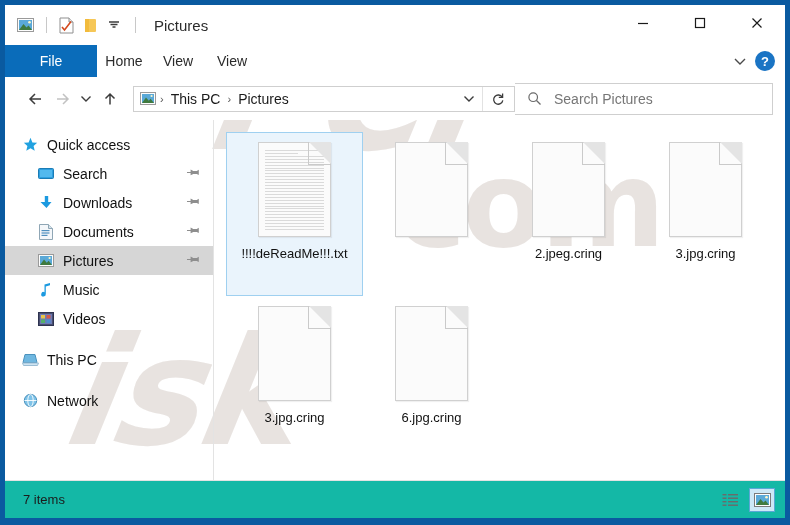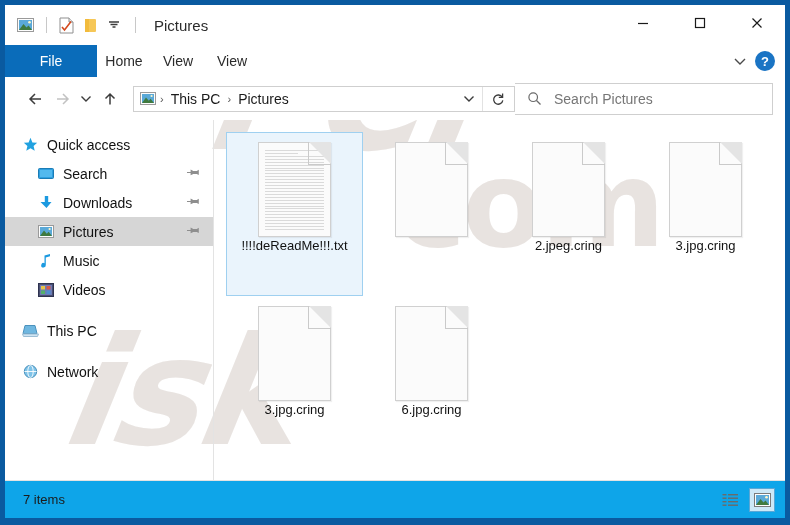--- a/index.html
+++ b/index.html
@@ -262,33 +262,34 @@
     flex-direction: column;
     justify-content: space-between;
   }
   .doc-lines i {
     display: block;
     height: 1px;
     background: #dadada;
   }
   .doc-lines i.short { margin-right: 26px; }
   .file-label {
+    margin-top: 8px;
     width: 124px;
     text-align: center;
     font-size: 13px;
     color: #111111;
     line-height: 17px;
     word-break: break-all;
   }
 
   
   #statusbar {
     position: relative; z-index: 5;
     height: 38px;
-    background: #0ea5e9;
+    background: #14b8a6;
     border-top: 1px solid #e3e3e3;
     display: flex;
     align-items: center;
     padding: 0 10px 0 18px;
     flex: 0 0 auto;
   }
   #itemcount { font-size: 13px; color: #1b1b1b; }
   .view-btns { margin-left: auto; display: flex; align-items: center; gap: 6px; }
   .view-btn {
     width: 26px; height: 24px;
@@ -485,20 +486,38 @@
         </span>
         <span class="nav-label">Downloads</span>
         <span class="pin">
           <svg width="12" height="12" viewBox="0 0 12 12">
               <path d="M7.5 0.8 L11.2 4.5 L9 5.2 L6.6 7.6 L5.6 10.5 L1.5 6.4 L4.4 5.4 L6.8 3 Z" fill="#8e8e8e"></path>
               <path d="M5.2 6.8 L1 11" stroke="#8e8e8e" stroke-width="1"></path>
             </svg>
         </span>
       </div>
 
+      <div class="nav-item indent">
+        <span class="nav-ico">
+          <svg width="14" height="16" viewBox="0 0 14 16">
+            <path d="M0.5 0.5 h9 l4 4 v11 h-13 z" fill="#f4f7fa" stroke="#8fa6b5"></path>
+            <path d="M9.5 0.5 v4 h4" fill="#d6e3ec" stroke="#8fa6b5"></path>
+            <rect x="2.5" y="6" width="8" height="1.2" fill="#4f8fbf"></rect>
+            <rect x="2.5" y="8.4" width="8" height="1.2" fill="#4f8fbf"></rect>
+            <rect x="2.5" y="10.8" width="6" height="1.2" fill="#4f8fbf"></rect>
+          </svg>
+        </span>
+        <span class="nav-label">Documents</span>
+        <span class="pin">
+          <svg width="12" height="12" viewBox="0 0 12 12">
+              <path d="M7.5 0.8 L11.2 4.5 L9 5.2 L6.6 7.6 L5.6 10.5 L1.5 6.4 L4.4 5.4 L6.8 3 Z" fill="#8e8e8e"></path>
+              <path d="M5.2 6.8 L1 11" stroke="#8e8e8e" stroke-width="1"></path>
+            </svg>
+        </span>
+      </div>
 
       <div class="nav-item indent selected">
         <span class="nav-ico">
           <svg width="16" height="13" viewBox="0 0 16 13">
             <rect x="0.5" y="0.5" width="15" height="12" fill="#fdfdfd" stroke="#9a9a9a"></rect>
             <rect x="2" y="2" width="12" height="9" fill="#5aa9d8"></rect>
             <path d="M2 11 L6 5.5 L8.8 8.8 L10.6 6.8 L14 11 Z" fill="#3f7a3f"></path>
             <circle cx="11.6" cy="4" r="1.1" fill="#fdf6c8"></circle>
           </svg>
         </span>

